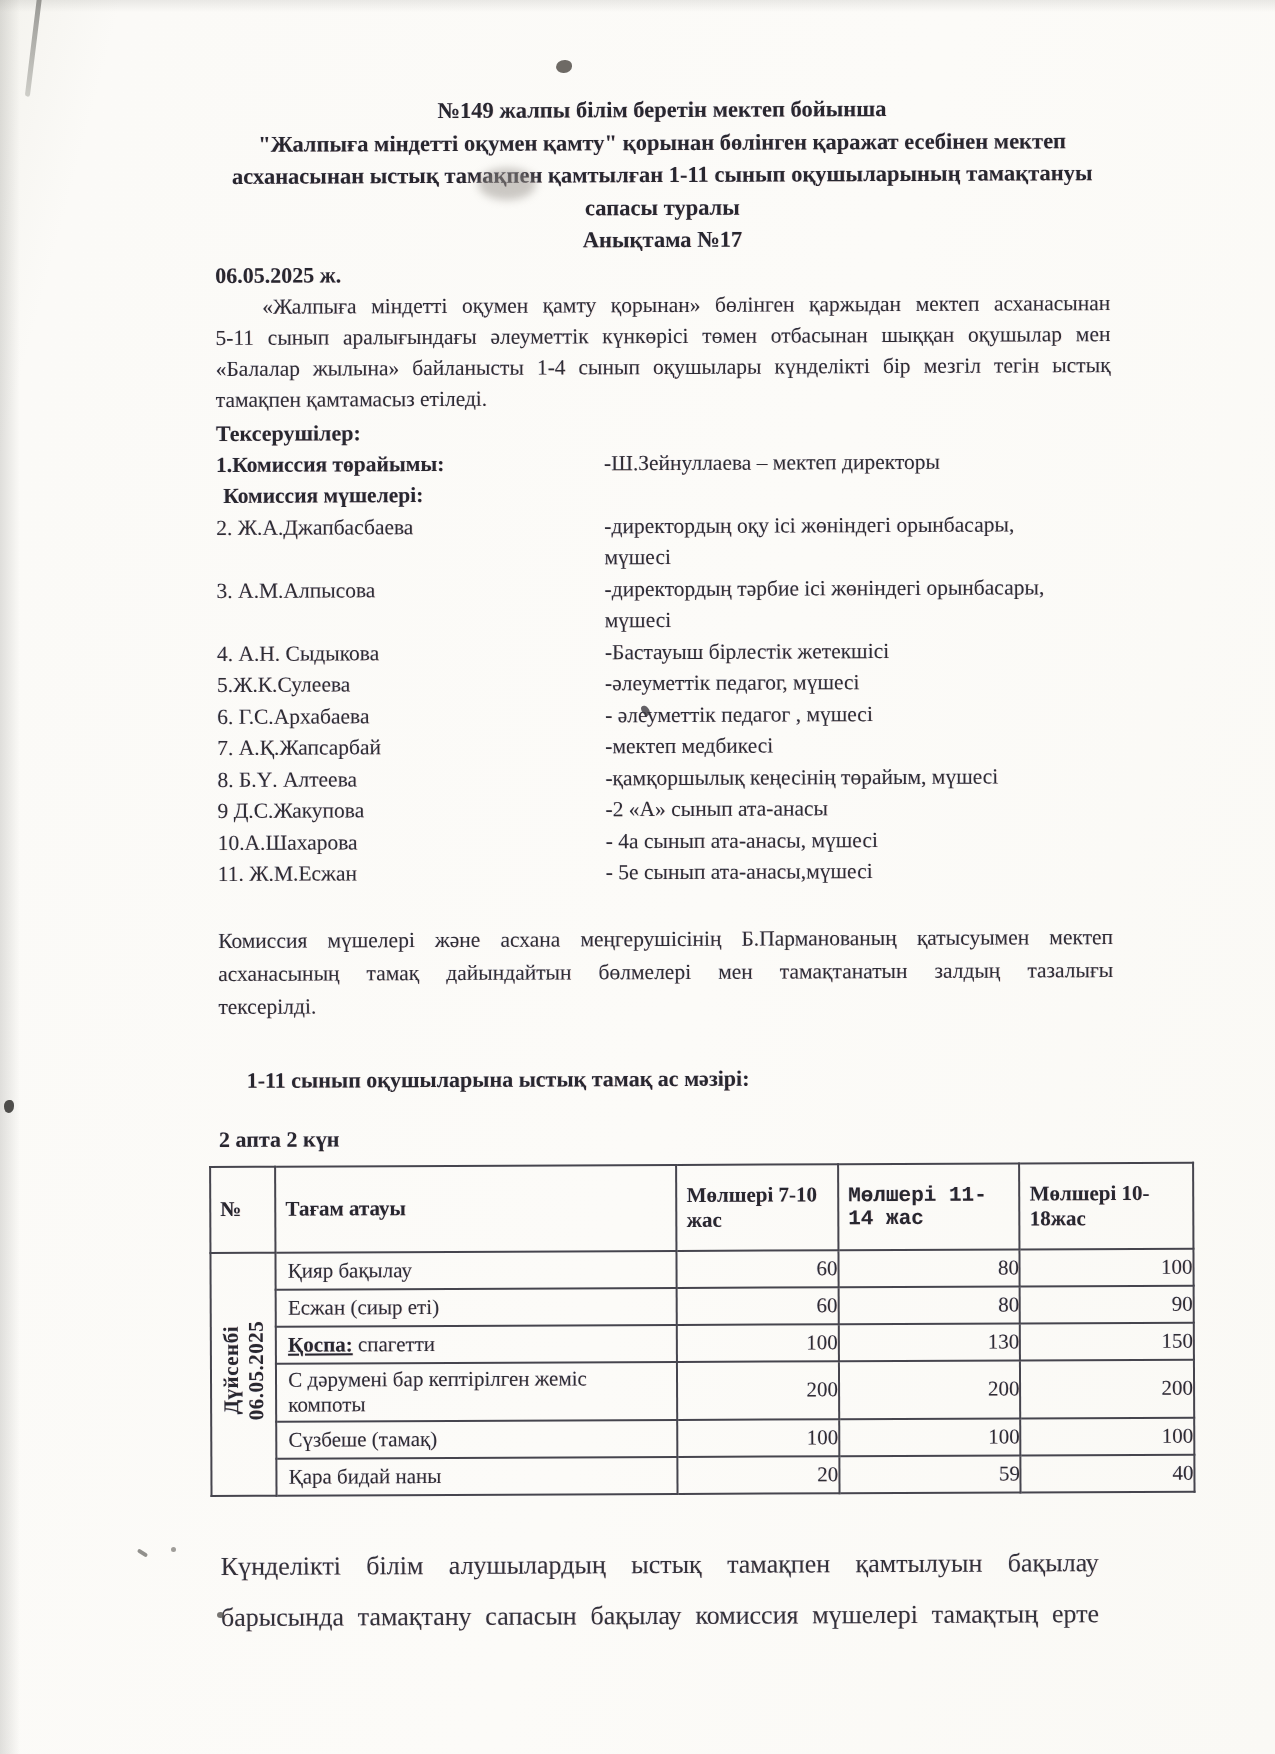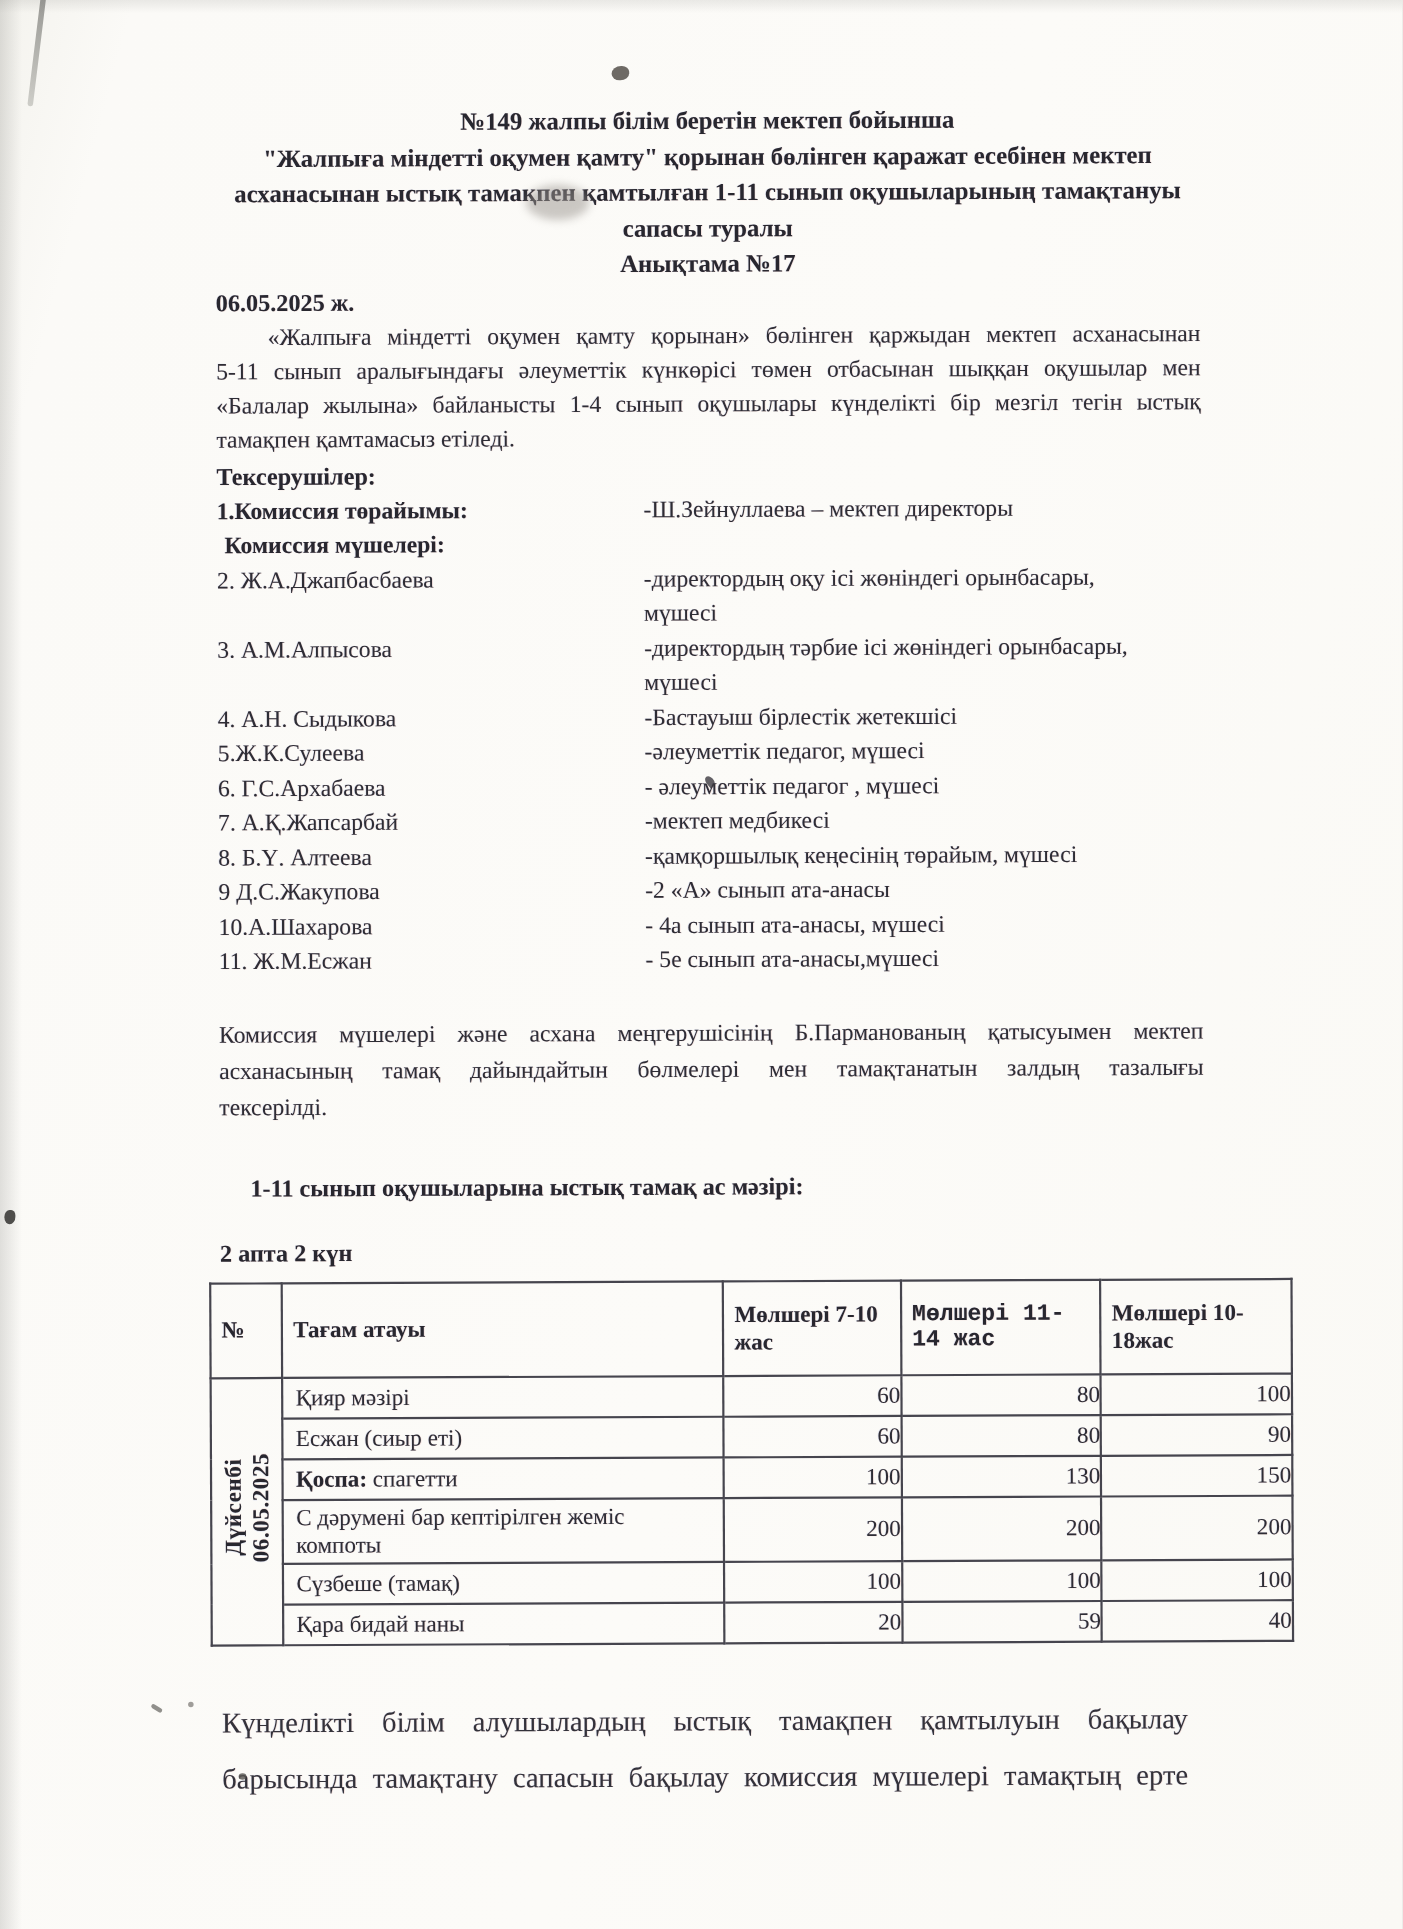--- a/index.html
+++ b/index.html
@@ -7,20 +7,21 @@
   body {
     font-family:"Liberation Serif","DejaVu Serif",serif;
     background:#e9e8e5;
     overflow:hidden;
     position:relative;
     color:#2e2d35;
   }
   .sheet {
     position:absolute; inset:0;
     background:linear-gradient(105deg,#f4f3ee 0%,#fbfaf7 7%,#fcfbf8 55%,#faf9f5 100%);
+    padding-left:19px;
   }
   .sheet::before {
     content:""; position:absolute; left:0; top:0; width:20px; height:100%;
     background:linear-gradient(90deg, rgba(110,110,106,.20), rgba(110,110,106,0));
   }
   .sheet::after {
     content:""; position:absolute; left:0; top:0; width:100%; height:12px;
     background:linear-gradient(180deg, rgba(120,120,116,.14), rgba(120,120,116,0));
   }
   .content {
@@ -62,21 +63,21 @@
     writing-mode:vertical-rl;
     transform:rotate(180deg);
     font-weight:bold;
     font-size:21px;
     line-height:25px;
     letter-spacing:0.5px;
     color:#28272f;
     white-space:nowrap;
   }
   .day-rot span { display:block; }
-  .bold-prefix { font-weight:bold; color:#28272f; }
+  .bold-prefix { font-weight:bold; color:#28272f;text-decoration:underline; }
   .closing { margin-top:44px; width:878px; font-size:26px; line-height:51px; color:#33323a; }
   
   .artifact { position:absolute; pointer-events:none; }
   .a-corner-line { left:31px; top:-5px; width:5px; height:102px;
     background:linear-gradient(#6f6f6b,#bcbcb6); transform:rotate(7deg); opacity:.7; border-radius:3px; }
   .a-ink-dot1 { left:556px; top:60px; width:16px; height:13px; background:#55504b; border-radius:60% 45% 55% 50%; opacity:.85; }
   .a-smudge { left:478px; top:168px; width:58px; height:32px; background:#9a958f; border-radius:50%; filter:blur(4px); opacity:.5; }
   .a-comma { left:642px; top:705px; width:7px; height:11px; background:#3c3a40; border-radius:50% 50% 55% 0; transform:rotate(-40deg); opacity:.8; }
   .a-edge-dot { left:4px; top:1100px; width:10px; height:13px; background:#3d3c3a; border-radius:50% 40% 55% 50%; opacity:.9; }
   .a-speck1 { left:137px; top:1551px; width:11px; height:4px; background:#6e6c68; transform:rotate(32deg); border-radius:2px; opacity:.75; }
@@ -179,21 +180,21 @@
           <th class="col-p2">Мөлшері 11-14 жас</th>
           <th class="col-p3">Мөлшері 10-18жас</th>
         </tr>
         <tr>
           <td class="day-cell" rowspan="6">
             <div class="day-rot">
               <span>Дүйсенбі</span>
               <span>06.05.2025</span>
             </div>
           </td>
-          <td class="dish"><span>Қияр мәзірі</span></td>
+          <td class="dish"><span>Қияр бақылау</span></td>
           <td class="num">60</td>
           <td class="num">80</td>
           <td class="num">100</td>
         </tr>
         <tr>
           <td class="dish"><span>Есжан (сиыр еті)</span></td>
           <td class="num">60</td>
           <td class="num">80</td>
           <td class="num">90</td>
         </tr>

